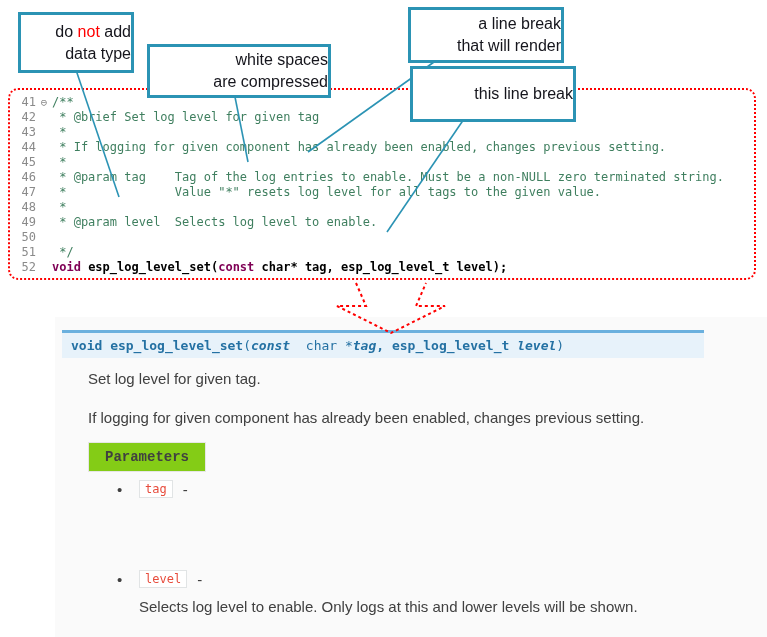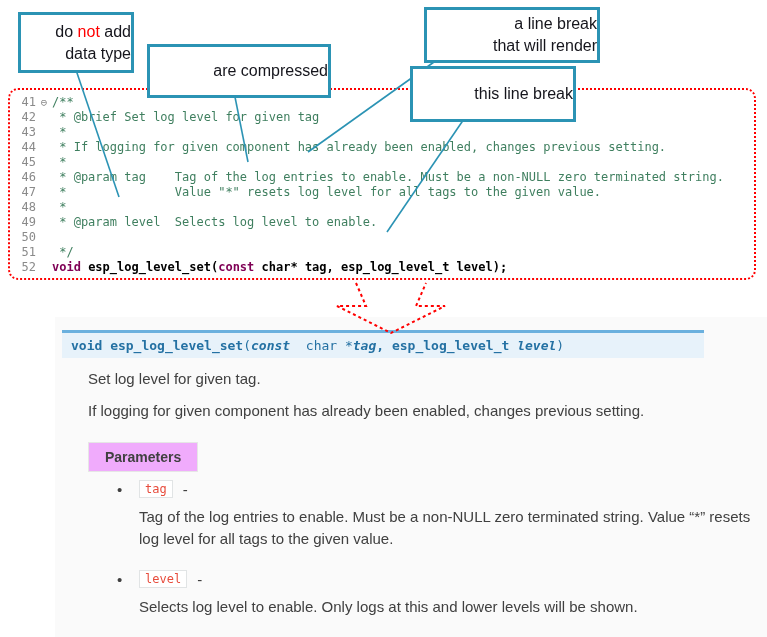--- a/index.html
+++ b/index.html
@@ -5,21 +5,21 @@
   html,body{margin:0;padding:0;background:#fff;}
   .canvas{position:relative;width:767px;height:637px;background:#ffffff;overflow:hidden;
           font-family:"Liberation Sans",sans-serif;}
 
   
   .callout{position:absolute;z-index:6;background:#fff;border:3px solid #2b93b4;
            display:flex;flex-direction:column;align-items:flex-end;justify-content:center;
            text-align:center;font-size:16px;color:#15151c;line-height:1.35;}
   #c1{left:18px;top:12px;width:110px;height:55px;}
   #c2{left:147px;top:44px;width:178px;height:48px;}
-  #c3{left:424px;top:7px;width:150px;height:50px;padding-left:20px;}
+  #c3{left:408px;top:7px;width:150px;height:50px;}
   #c4{left:410px;top:66px;width:160px;height:50px;}
   .red{color:#ff0000;}
 
   
   .code-box{position:absolute;left:8px;top:88px;width:748px;height:192px;box-sizing:border-box;
             z-index:1;background:#fff;border:2px dotted #ff0000;border-radius:10px;
             padding-top:5px;font-family:"DejaVu Sans Mono",monospace;font-size:12px;line-height:15px;}
   .code-row{display:flex;height:15px;white-space:pre;}
   .ln{width:26px;flex:none;text-align:right;color:#8a8a8a;}
   .fold{width:16px;flex:none;text-align:center;color:#8a8a8a;font-size:11px;}
@@ -29,23 +29,23 @@
 
   
   .doc-panel{position:absolute;left:55px;top:317px;width:712px;height:320px;z-index:0;background:#fafafa;}
   .sig{position:absolute;left:7px;top:13px;width:642px;box-sizing:border-box;background:#e7f2fa;
        border-top:3px solid #6ab0de;padding:5px 9px;white-space:pre;
        font-family:"DejaVu Sans Mono",monospace;font-size:13px;color:#2471a3;}
   .sig .b{font-weight:bold;}
   .sig .bi{font-weight:bold;font-style:italic;}
   .doc-p{position:absolute;left:33px;margin:0;font-size:15px;color:#404040;}
   #brief{top:53px;text-align:center;}
-  #detail{top:85px;}
-  .params-label{position:absolute;left:33px;top:125px;display:inline-block;background:#f0abfc;
-                border:1px solid #e6e6e6;padding:6px 16px;font-size:14px;font-weight:bold;color:#404040;}
+  #detail{top:92px;}
+  .params-label{position:absolute;left:33px;top:125px;display:inline-block;background:#84cc16;
+                border:1px solid #e6e6e6;padding:6px 16px;font-size:14px;font-weight:bold;color:#404040;font-family:Liberation Mono, monospace;}
   .param-item{position:absolute;left:62px;}
   #item1{top:163px;}
   #item2{top:253px;}
   .item-head{display:flex;align-items:center;gap:10px;}
   .bullet{font-size:15px;color:#404040;width:12px;}
   .lit{font-family:"DejaVu Sans Mono",monospace;font-size:12px;color:#e74c3c;background:#fff;
        border:1px solid #e1e4e5;padding:1px 5px;}
   .dash{font-size:15px;color:#404040;}
   .item-desc{margin:8px 0 0 22px;font-size:15px;color:#404040;line-height:1.45;max-width:625px;}
 
@@ -94,20 +94,21 @@
     <div class="code-row">
       <span class="ln">52</span><span class="fold"></span><span class="ct52"><span class="kw">void </span><span>esp_log_level_set</span><span>(</span><span class="kw">const</span><span> char* tag, esp_log_level_t level);</span></span>
     </div>
   </div>
 
   <div class="callout" id="c1">
     <div><span>do </span><span class="red">not</span><span> add</span></div>
     <div>data type</div>
   </div>
   <div class="callout" id="c2">
+    <div>white spaces</div>
     <div>are compressed</div>
   </div>
   <div class="callout" id="c3">
     <div>a line break</div>
     <div>that will render</div>
   </div>
   <div class="callout" id="c4">
     <div>this line break</div>
   </div>
 
@@ -118,21 +119,20 @@
     <p class="doc-p" id="detail">If logging for given component has already been enabled, changes previous setting.</p>
 
     <div class="params-label">Parameters</div>
 
     <div class="param-item" id="item1">
       <div class="item-head">
         <span class="bullet">•</span>
         <span class="lit">tag</span>
         <span class="dash"> -</span>
       </div>
-      <div class="item-desc">Tag of the log entries to enable. Must be a non-NULL zero terminated string. Value “*” resets log level for all tags to the given value.</div>
     </div>
 
     <div class="param-item" id="item2">
       <div class="item-head">
         <span class="bullet">•</span>
         <span class="lit">level</span>
         <span class="dash"> -</span>
       </div>
       <div class="item-desc">Selects log level to enable. Only logs at this and lower levels will be shown.</div>
     </div>

